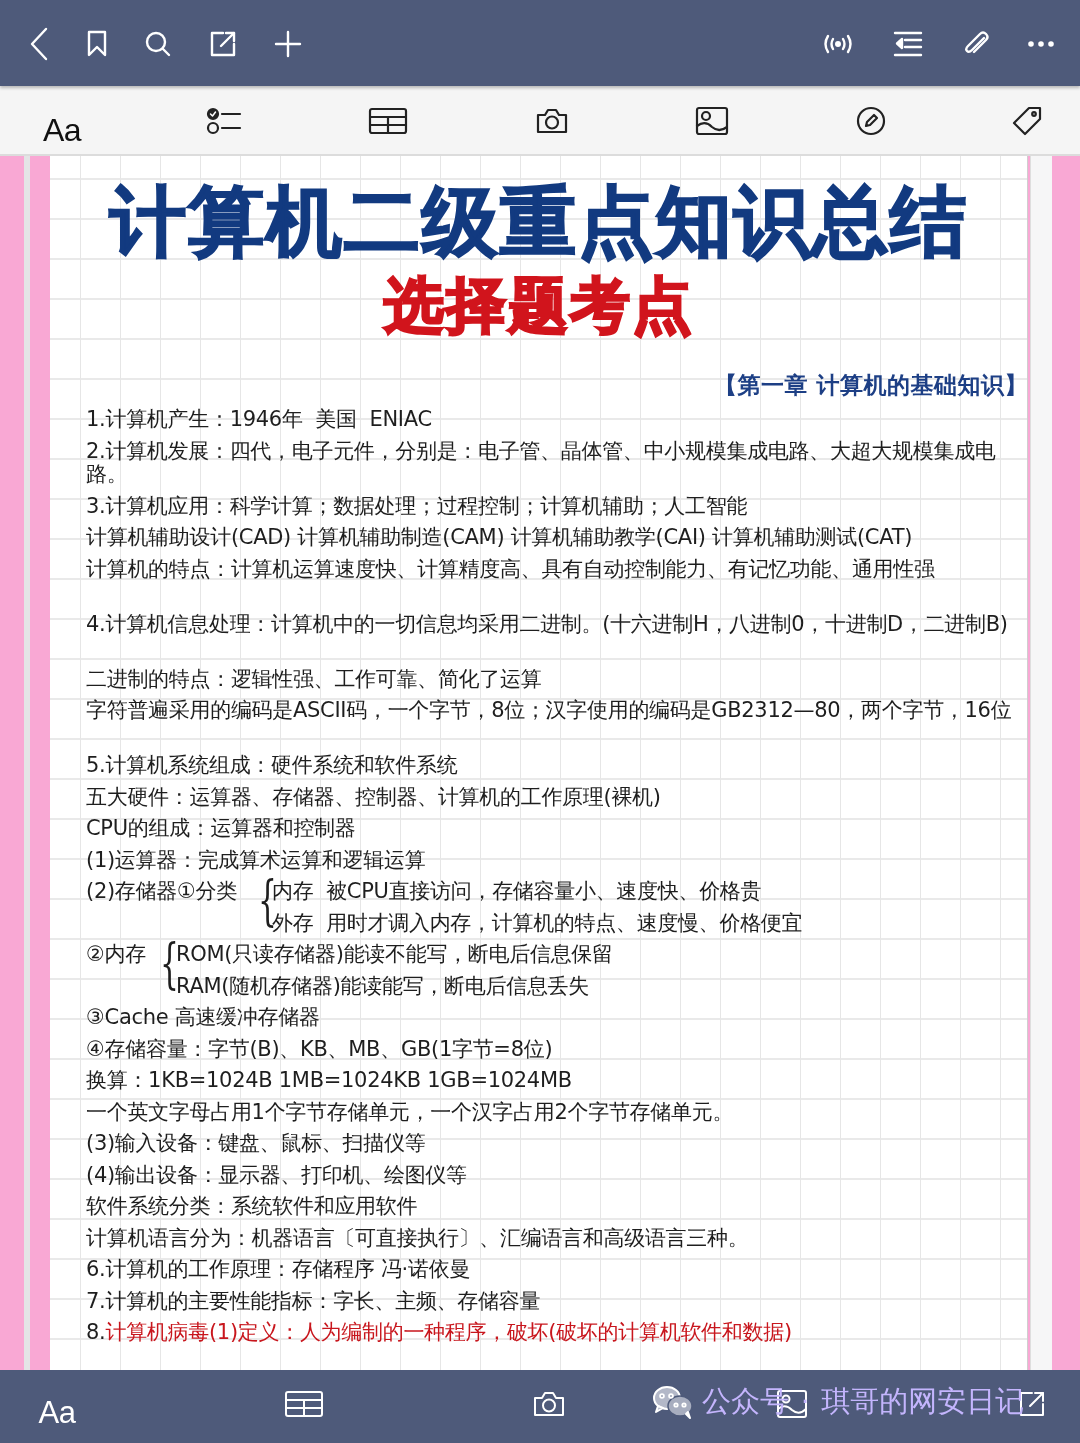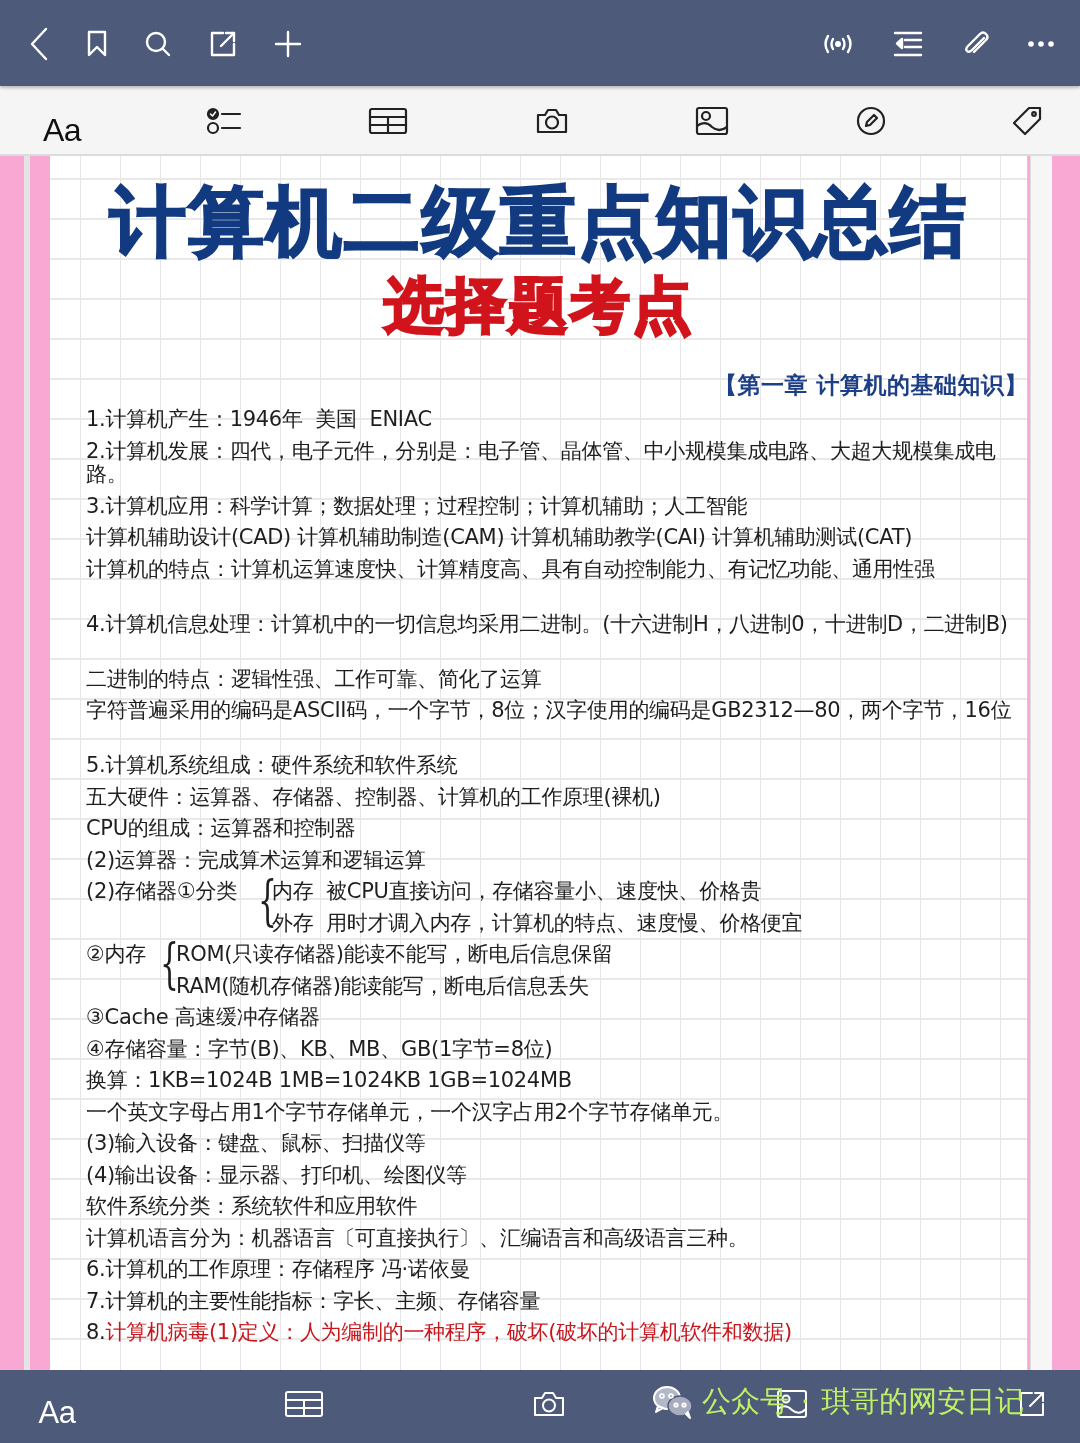--- a/index.html
+++ b/index.html
@@ -96,21 +96,21 @@
     }
     .bottombar .ico {
       position: absolute; top: 14px; width: 44px; height: 40px;
       display: flex; align-items: center; justify-content: center; cursor: pointer;
     }
     .bottombar svg { stroke: #ffffff; fill: none; stroke-width: 2; stroke-linecap: round; stroke-linejoin: round; }
     .bottombar .aa-label { color: #ffffff; font-size: 31px; }
     .watermark {
       position: absolute; left: 652px; top: 10px; height: 44px;
       display: flex; align-items: center; gap: 8px;
-      color: #bef264; font-size: 29px; font-family: "DejaVu Sans", sans-serif;
+      color: #c4b5fd; font-size: 29px; font-family: "DejaVu Sans", sans-serif;
       pointer-events: none;
     }
     .watermark .wm-sep { font-size: 26px; margin: 0 4px; }
   </style>
 </head>
 <body>
 
 <div class="topbar">
   <div class="ico" style="left:20px;">
     <svg width="26" height="36" viewBox="0 0 26 36">
@@ -232,21 +232,21 @@
       <div class="line double">2.计算机发展：四代，电子元件，分别是：电子管、晶体管、中小规模集成电路、大超大规模集成电路。</div>
       <div class="line single">3.计算机应用：科学计算；数据处理；过程控制；计算机辅助；人工智能</div>
       <div class="line single">计算机辅助设计(CAD) 计算机辅助制造(CAM) 计算机辅助教学(CAI) 计算机辅助测试(CAT)</div>
       <div class="line double">计算机的特点：计算机运算速度快、计算精度高、具有自动控制能力、有记忆功能、通用性强</div>
       <div class="line double">4.计算机信息处理：计算机中的一切信息均采用二进制。(十六进制H，八进制0，十进制D，二进制B)</div>
       <div class="line single">二进制的特点：逻辑性强、工作可靠、简化了运算</div>
       <div class="line double">字符普遍采用的编码是ASCII码，一个字节，8位；汉字使用的编码是GB2312—80，两个字节，16位</div>
       <div class="line single">5.计算机系统组成：硬件系统和软件系统</div>
       <div class="line single">五大硬件：运算器、存储器、控制器、计算机的工作原理(裸机)</div>
       <div class="line single">CPU的组成：运算器和控制器</div>
-      <div class="line single">(2)运算器：完成算术运算和逻辑运算</div>
+      <div class="line single">(1)运算器：完成算术运算和逻辑运算</div>
 
       <div class="brace-row" style="height:63px;">
         <span class="line brace-label">(2)存储器①分类</span>
         <span class="brace" style="left:172px; top:-6px;">{</span>
         <span class="line brace-item" style="left:186px; top:0;">内存  被CPU直接访问，存储容量小、速度快、价格贵</span>
         <span class="line brace-item" style="left:186px; top:32px;">外存  用时才调入内存，计算机的特点、速度慢、价格便宜</span>
       </div>
 
       <div class="brace-row" style="height:63px;">
         <span class="line brace-label">②内存</span>

